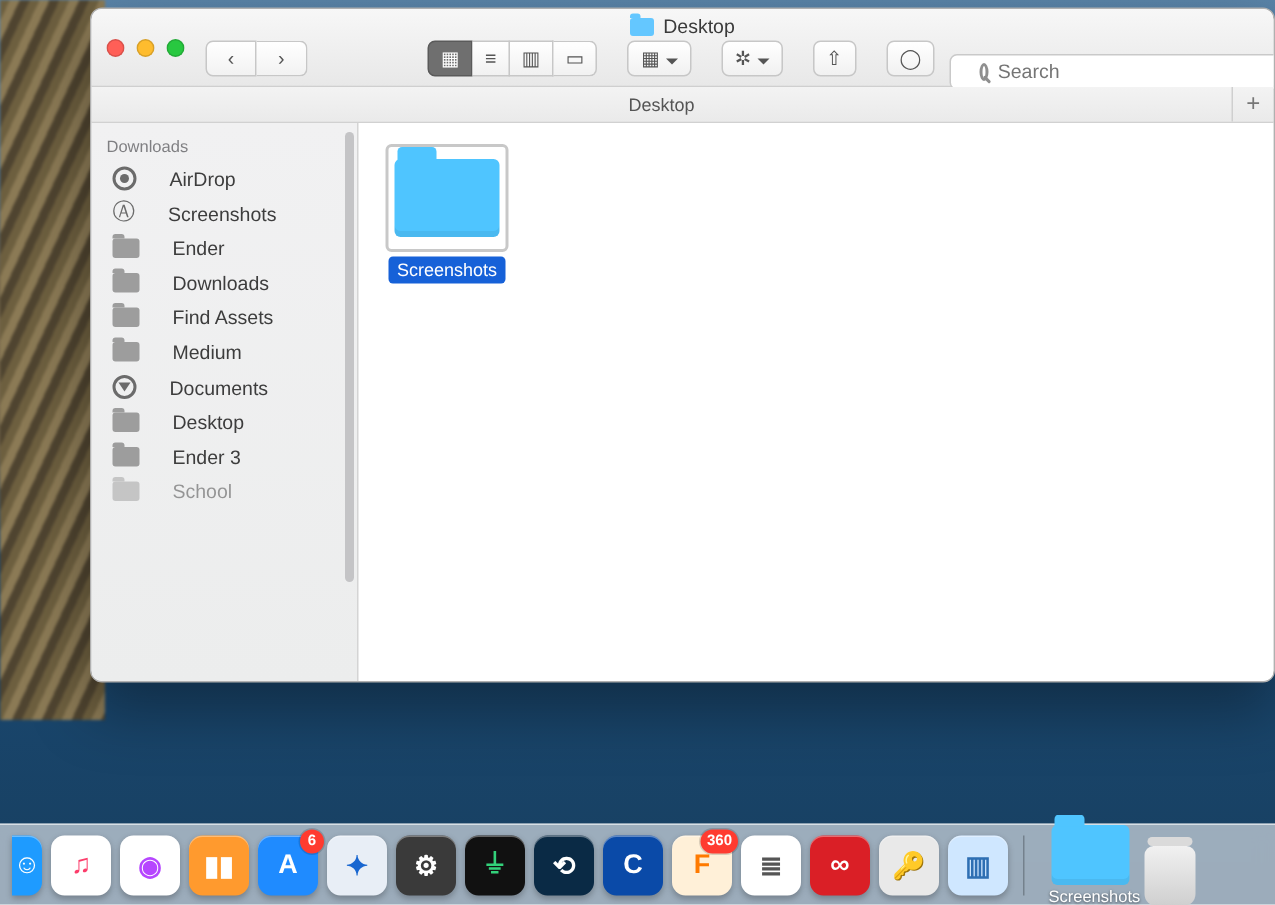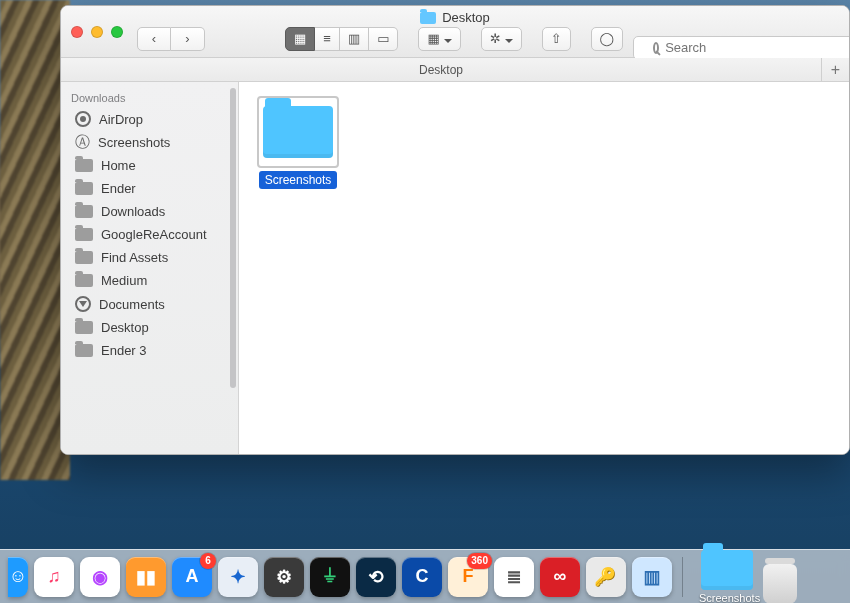--- a/index.html
+++ b/index.html
@@ -95,21 +95,21 @@
   .body{
     flex:1; display:flex; min-height:0;
   }
   .sidebar{
     width:178px; background:linear-gradient(#f1f1f2,#eceded);
     border-right:1px solid #d4d4d4; overflow-y:auto; padding:6px 0 6px 0;
     position:relative;
   }
   .sidebar .section{ color:#7f7f82; font-size:11px; padding:4px 10px 3px; }
   .sidebar .item{
-    display:flex; align-items:center; gap:8px; padding:4px 10px 4px 14px; color:#3d3d3d;
+    display:flex; align-items:center; gap:22px; padding:4px 10px 4px 14px; color:#3d3d3d;
   }
   .sb-scroll{
     position:absolute; right:2px; top:6px; width:6px; height:300px; background:#c4c4c6; border-radius:3px;
   }
 
   .folder-ico{ width:18px; height:13px; background:#9d9d9d; border-radius:2px; position:relative;}
   .folder-ico::before{content:""; position:absolute; top:-3px; left:0; width:8px; height:3px; background:#9d9d9d; border-radius:2px 2px 0 0;}
   .airdrop-ico{ width:16px;height:16px;border:2px solid #6b6b6b;border-radius:50%;position:relative;display:flex;align-items:center;justify-content:center;}
   .airdrop-ico::after{content:"";width:6px;height:6px;border-radius:50%;background:#6b6b6b;}
   .apps-ico{ font-size:15px; color:#6b6b6b; line-height:1; transform:translateY(-1px);}
@@ -258,53 +258,49 @@
       <div class="item">
         <span class="airdrop-ico"></span>
         <span>AirDrop</span>
       </div>
       <div class="item">
         <span class="apps-ico">Ⓐ</span>
         <span>Screenshots</span>
       </div>
       <div class="item">
         <span class="folder-ico"></span>
-        <span>Home</span>
-      </div>
-      <div class="item">
-        <span class="folder-ico"></span>
         <span>Ender</span>
       </div>
       <div class="item">
         <span class="folder-ico"></span>
         <span>Downloads</span>
-      </div>
-      <div class="item">
-        <span class="folder-ico"></span>
-        <span>GoogleReAccount</span>
       </div>
       <div class="item">
         <span class="folder-ico"></span>
         <span>Find Assets</span>
       </div>
       <div class="item">
         <span class="folder-ico"></span>
         <span>Medium</span>
       </div>
       <div class="item">
         <span class="dl-ico"></span>
         <span>Documents</span>
       </div>
       <div class="item">
         <span class="folder-ico"></span>
         <span>Desktop</span>
       </div>
       <div class="item">
         <span class="folder-ico"></span>
         <span>Ender 3</span>
+      </div>
+      <div class="item" style="opacity:.5;">
+        <span class="folder-ico"></span>
+        <span>School</span>
       </div>
 
       <div class="sb-scroll"></div>
     </div>
 
     <div class="content">
       <div class="folder-item">
         <span class="sel-wrap">
           <div class="folder-big"></div>
         </span>

